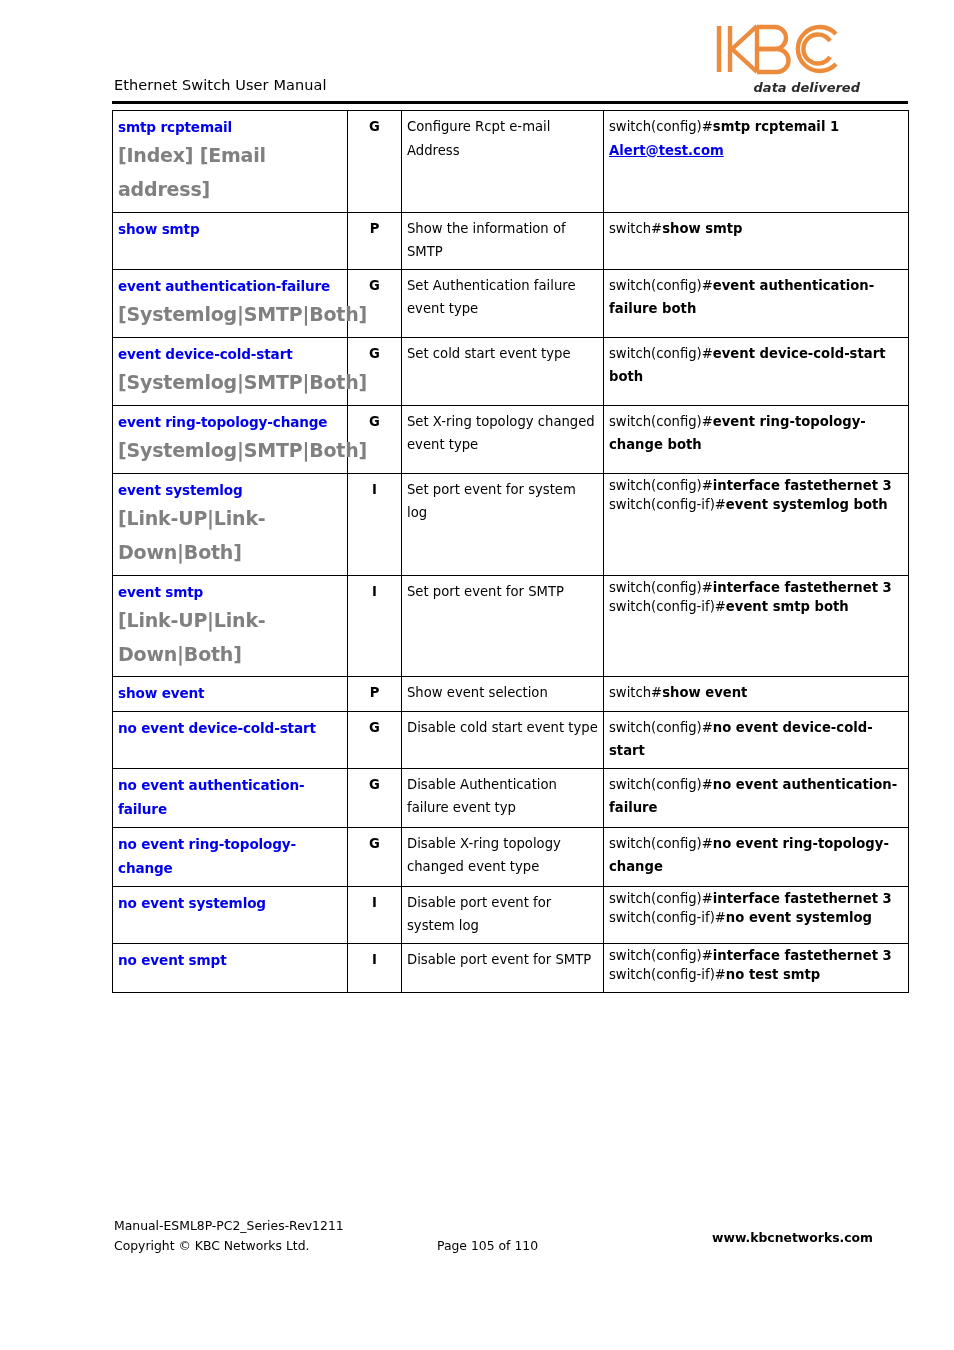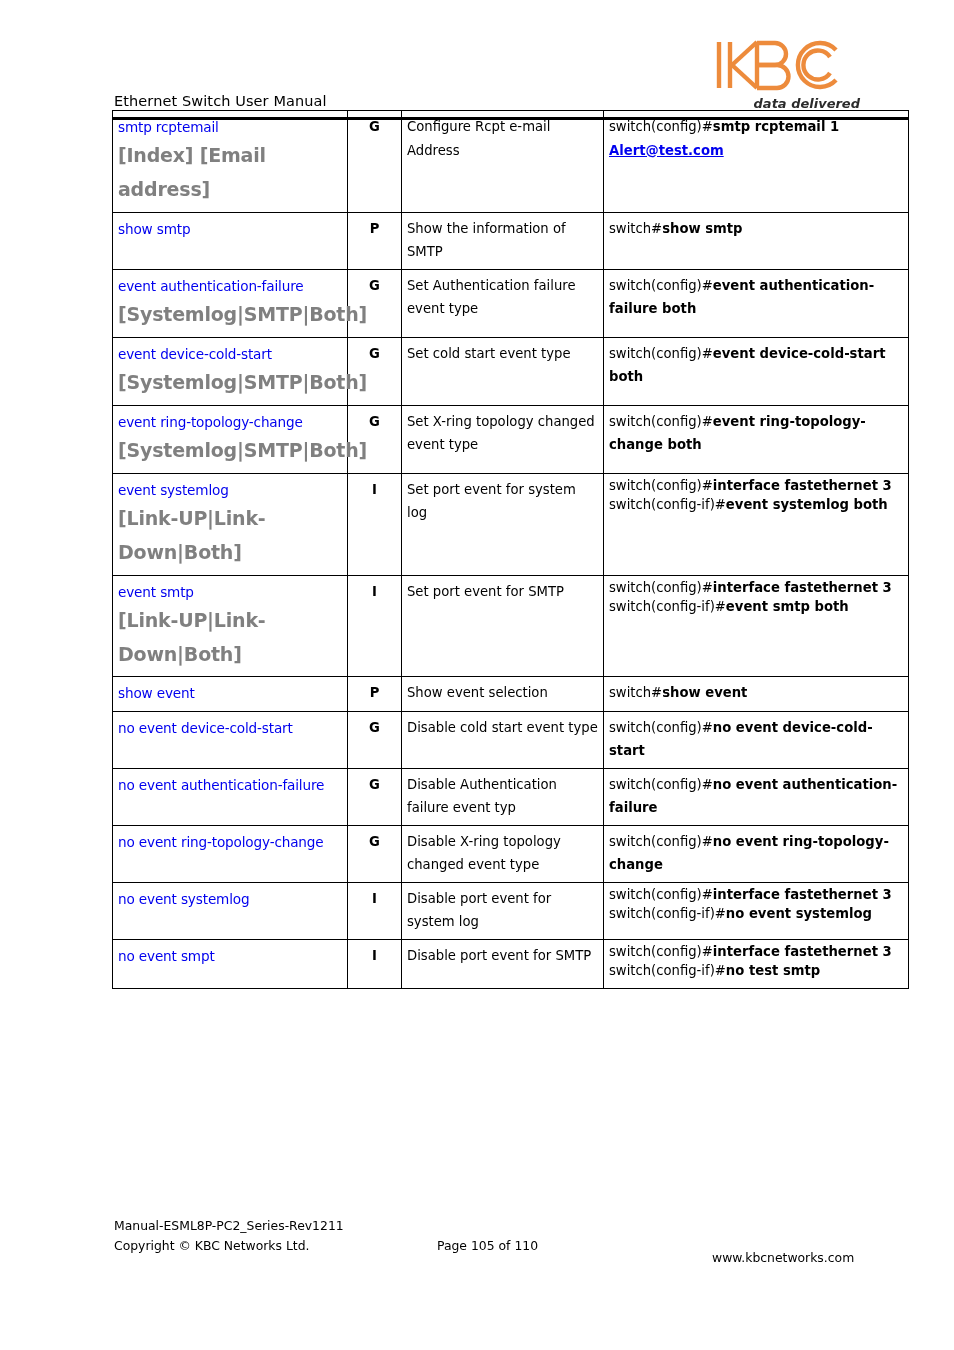--- a/index.html
+++ b/index.html
@@ -15,21 +15,20 @@
     color: #000000;
     overflow: hidden;
   }
 
   
   .page-header {
     position: absolute;
     left: 0; top: 0;
     width: 954px;
     height: 112px;
-    margin-top: 16px;
   }
   .header-title {
     position: absolute;
     left: 114px;
     top: 77px;
     font-size: 14.5px;
     font-family: "DejaVu Sans", sans-serif;
     color: #000;
     letter-spacing: 0.1px;
   }
@@ -87,21 +86,21 @@
   col.c-mode { width: 54px; }
   col.c-desc { width: 202px; }
   col.c-ex   { width: 305px; }
 
   .cell-cmd {
     line-height: 1.16;
     padding-top: 5px;
   }
   .cmd-name {
     color: #0000ee;
-    font-weight: normal;
+    font-weight: bold;
     font-size: 13.6px;
     display: block;
     letter-spacing: -0.15px;
   }
   .cmd-name.wrapped {
     line-height: 1.80;
   }
   .cmd-params {
     color: #808080;
     font-weight: bold;
@@ -162,22 +161,23 @@
   }
   .footer-page {
     position: absolute;
     left: 437px;
     top: 20px;
     white-space: nowrap;
   }
   .footer-web {
     position: absolute;
     left: 712px;
-    top: 32px;
+    top: 12px;
     white-space: nowrap;
+    font-weight: bold;
   }
 </style>
 </head>
 <body>
 
 <div class="page-header">
   <div class="header-title">Ethernet Switch User Manual</div>
 
   <div class="logo-wrap">
     <svg class="logo-mark" viewBox="0 0 134 54">

